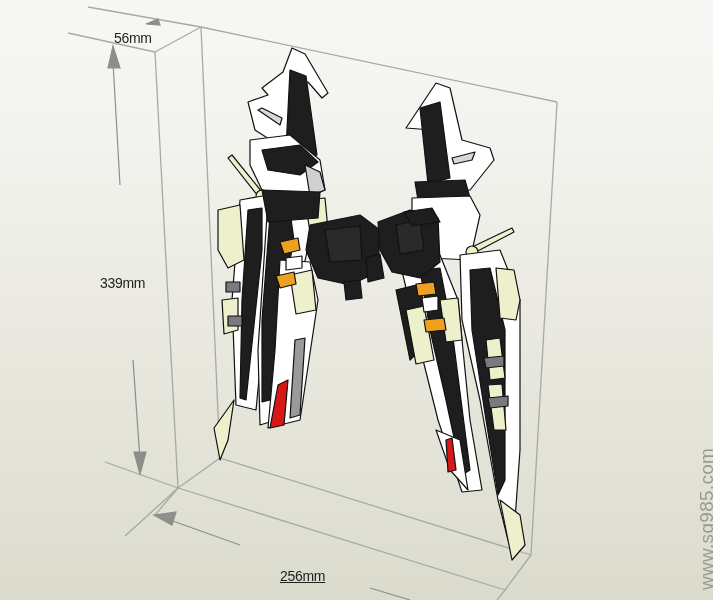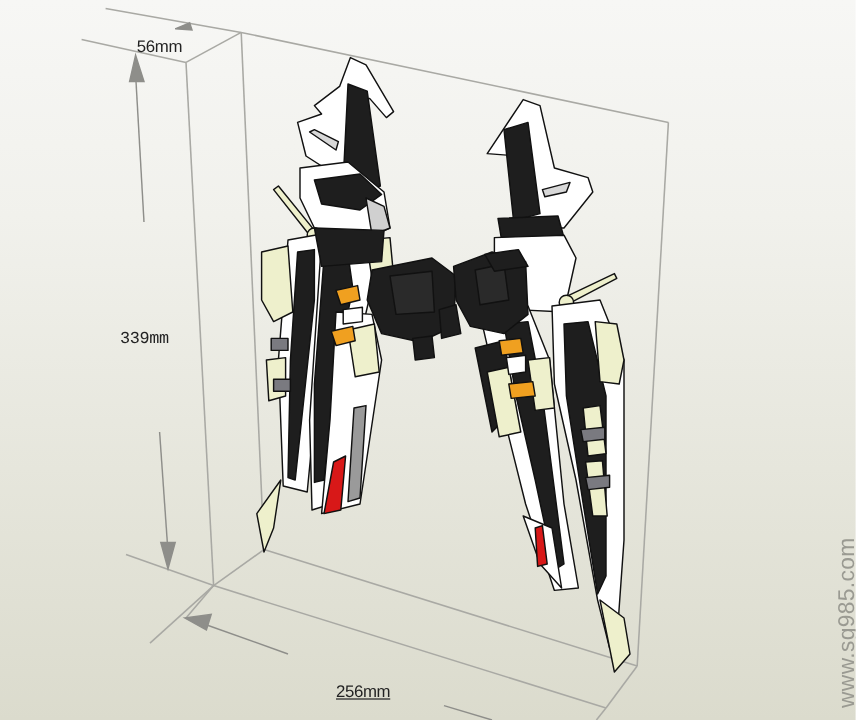--- a/index.html
+++ b/index.html
@@ -21,21 +21,21 @@
     }
     .dim-label {
       position: absolute;
       font-family: "Liberation Sans", sans-serif;
       font-size: 14px;
       color: #222;
       letter-spacing: -0.3px;
       white-space: nowrap;
     }
     .dim-depth { left: 114px; top: 30px; }
-    .dim-height { left: 100px; top: 275px; font-family: Liberation Mono, monospace; }
+    .dim-height { left: 100px; top: 275px; }
     .dim-width { left: 280px; top: 568px; text-decoration: underline; }
     .watermark {
       position: absolute;
       left: 696px;
       top: 590px;
       transform-origin: 0 0;
       transform: rotate(-90deg);
       font-family: "Liberation Sans", sans-serif;
       font-size: 19px;
       color: #9a9a92;

